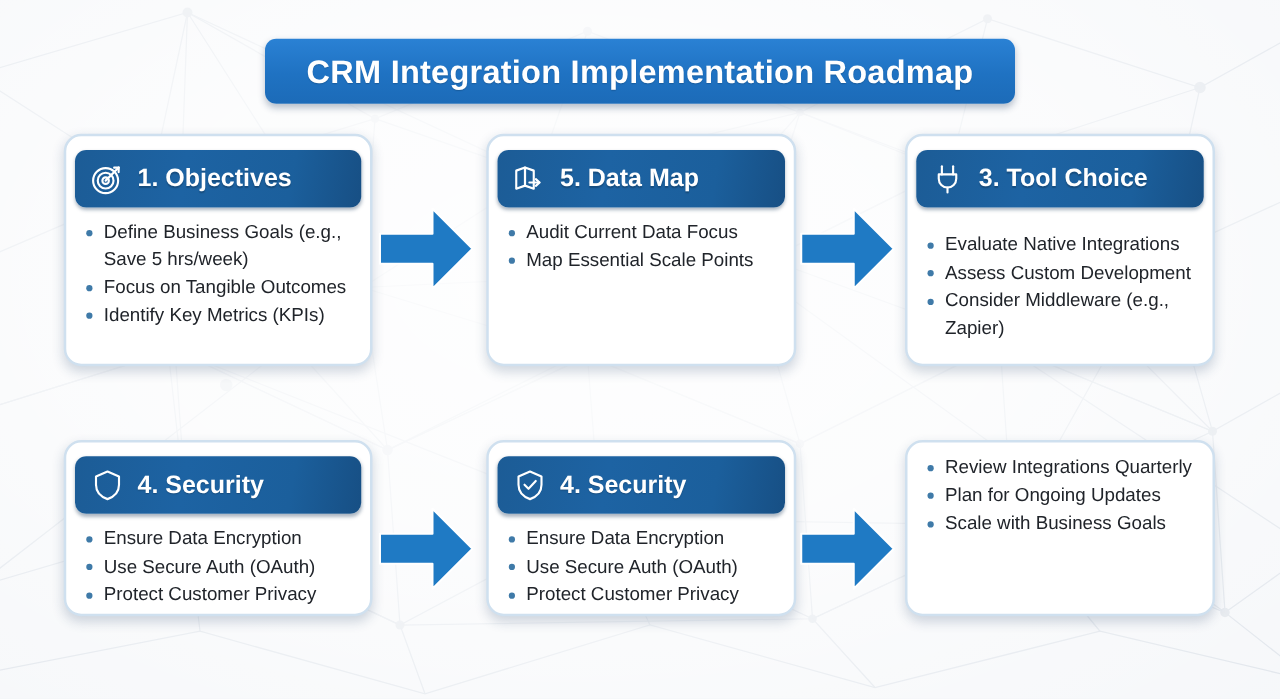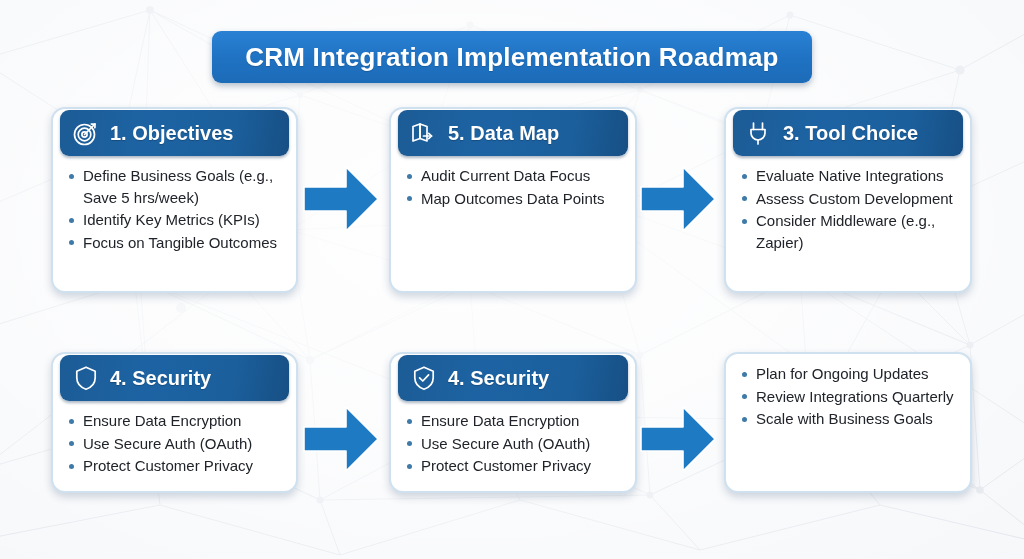--- a/index.html
+++ b/index.html
@@ -73,21 +73,21 @@
     background: #ffffff;
     border: 2px solid #cfe0ef;
     border-radius: 14px;
     box-shadow: 0 4px 9px rgba(30,60,100,0.20);
     overflow: hidden;
     display: flex;
     flex-direction: column;
   }
 
   .card-head {
-    margin: 1px 7px 0 7px;
+    margin: 11px 7px 0 7px;
     height: 46px;
     border-radius: 9px;
     background: linear-gradient(100deg, #1c5c96 0%, #1d63a3 38%, #1b5f9c 75%, #174f84 100%);
     box-shadow: 0 2px 3px rgba(15,45,80,0.35);
     display: flex;
     align-items: center;
     padding: 0 10px 0 12px;
     gap: 10px;
     flex: 0 0 auto;
   }
@@ -140,21 +140,21 @@
     z-index: 3;
   }
   .arrow svg { display: block; }
 
   
   .row1 { top: 107px; height: 186px; }
   .row2 { top: 352px; height: 141px; }
 
   .col1 { left: 51px;  width: 247px; }
   .col2 { left: 389px; width: 248px; }
-  .col3 { left: 724px; width: 248px; }
+  .col3 { left: 724px; width: 248px; gap: 10px; }
 </style>
 </head>
 <body>
 
 <svg id="bg-network" viewBox="0 0 1024 559" preserveAspectRatio="none">
   <rect x="0" y="0" width="1024" height="559" fill="#f3f5f8"></rect>
   <g stroke="#d3dae3" stroke-width="1" fill="none" opacity="0.85">
     <path d="M-20 60 L150 10 L300 95 L470 25 L640 90 L790 15 L960 70 L1050 20"></path>
     <path d="M-20 210 L120 150 L290 230 L430 140 L600 215 L760 135 L930 205 L1050 150"></path>
     <path d="M-20 330 L140 280 L310 360 L470 285 L640 355 L800 275 L970 345 L1050 300"></path>
@@ -242,42 +242,42 @@
           <circle cx="12.5" cy="15.5" r="2.6"></circle>
           <path d="M12.5 15.5 L23 5"></path>
           <path d="M19.3 5.1 L23 5 L22.9 8.7"></path>
         </svg>
       </span>
       <span class="head-title">1. Objectives</span>
     </div>
     <div class="card-body">
       <ul class="bullets">
         <li>Define Business Goals (e.g., Save 5 hrs/week)</li>
+        <li>Focus on Tangible Outcomes</li>
         <li>Identify Key Metrics (KPIs)</li>
-        <li>Focus on Tangible Outcomes</li>
       </ul>
     </div>
   </div>
 
   <div class="card row1 col2">
     <div class="card-head">
       <span class="head-icon">
         <svg viewBox="0 0 28 28" fill="none" stroke="#ffffff" stroke-width="1.7" stroke-linecap="round" stroke-linejoin="round">
           <path d="M3 7.5 L10 5 L10 19.5 L3 22 Z"></path>
           <path d="M10 5 L17 7.5 L17 22 L10 19.5 Z"></path>
           <path d="M13.5 17 L21.5 17"></path>
           <path d="M18.7 14.3 L21.6 17 L18.7 19.7"></path>
         </svg>
       </span>
       <span class="head-title">5. Data Map</span>
     </div>
     <div class="card-body">
       <ul class="bullets">
         <li>Audit Current Data Focus</li>
-        <li>Map Outcomes Data Points</li>
+        <li>Map Essential Scale Points</li>
       </ul>
     </div>
   </div>
 
   <div class="card row1 col3">
     <div class="card-head">
       <span class="head-icon">
         <svg viewBox="0 0 28 28" fill="none" stroke="#ffffff" stroke-width="1.7" stroke-linecap="round" stroke-linejoin="round">
           <path d="M8.5 4 L8.5 10.5"></path>
           <path d="M17.5 4 L17.5 10.5"></path>
@@ -329,20 +329,20 @@
         <li>Ensure Data Encryption</li>
         <li>Use Secure Auth (OAuth)</li>
         <li>Protect Customer Privacy</li>
       </ul>
     </div>
   </div>
 
   <div class="card row2 col3">
     <div class="card-body">
       <ul class="bullets">
+        <li>Review Integrations Quarterly</li>
         <li>Plan for Ongoing Updates</li>
-        <li>Review Integrations Quarterly</li>
         <li>Scale with Business Goals</li>
       </ul>
     </div>
   </div>
 
 </div>
 
 </body></html>

